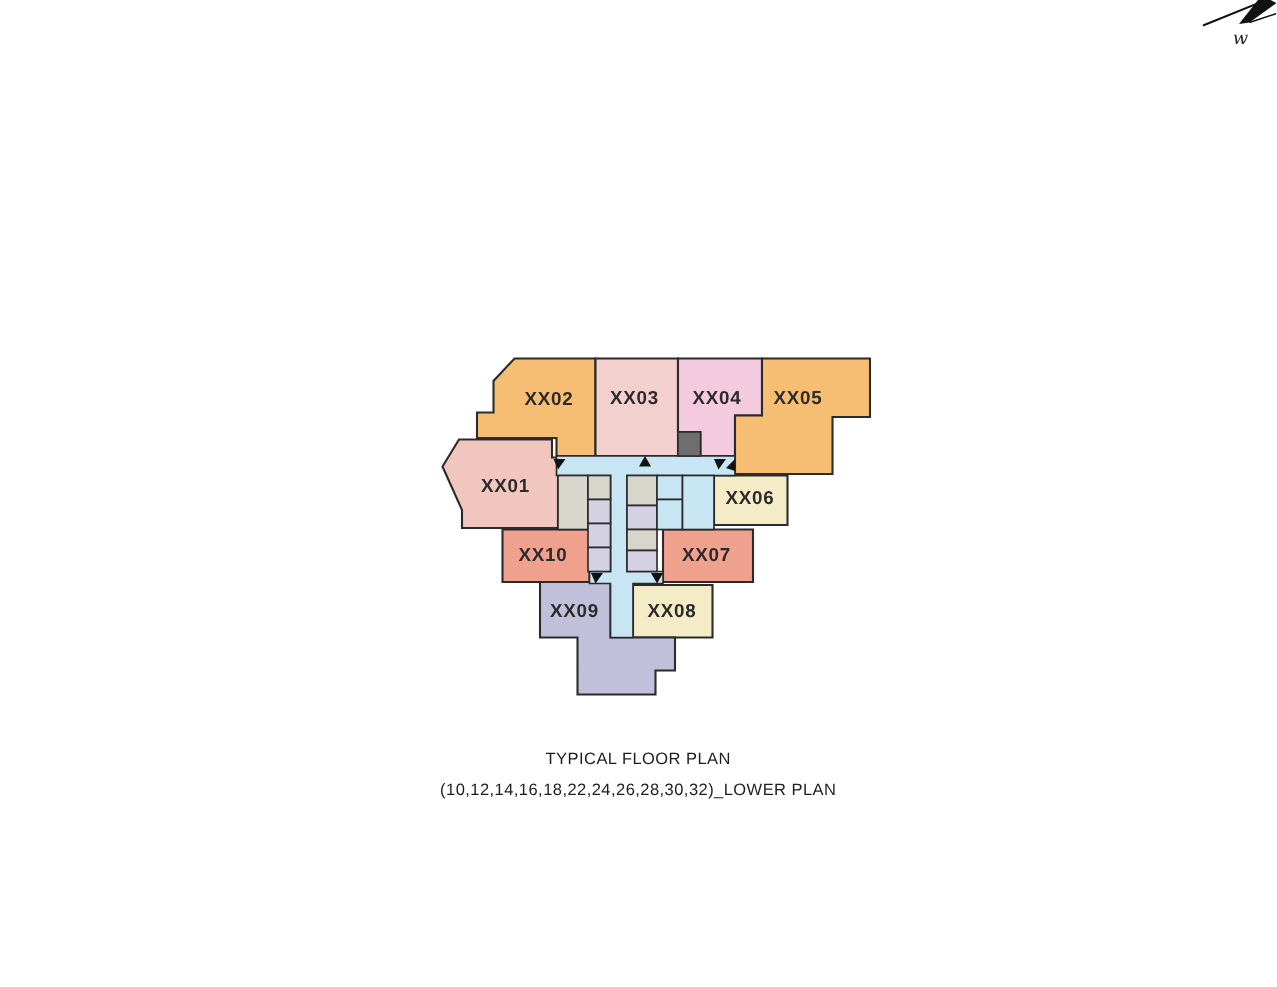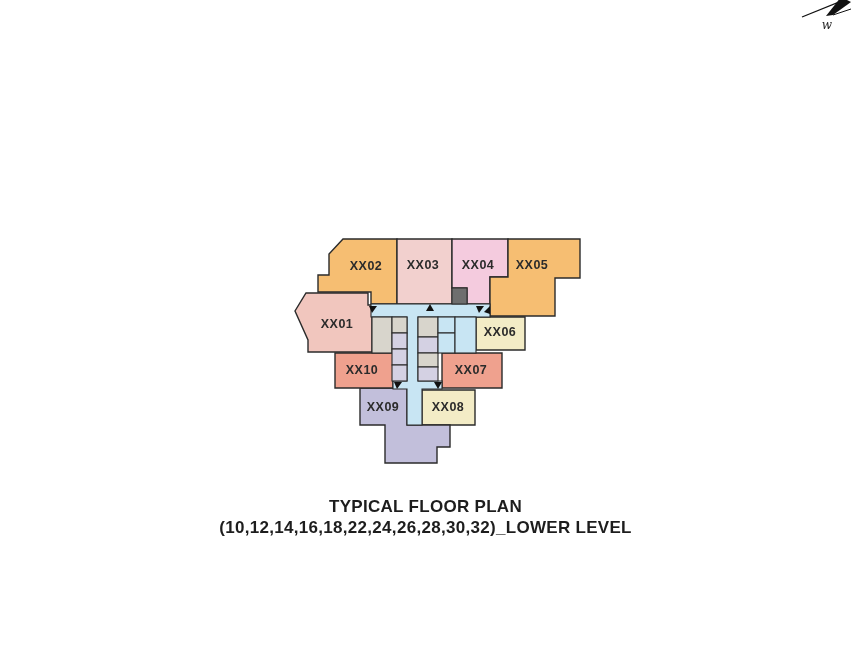--- a/index.html
+++ b/index.html
@@ -14,21 +14,21 @@
   .unit-poly{stroke:#2b2b2b;stroke-width:1.4;stroke-linejoin:miter;}
   .core-poly{stroke:#2b2b2b;stroke-width:1.1;}
   .unit-label{
     font-family:"Liberation Sans",sans-serif;
     font-size:12.5px;font-weight:600;letter-spacing:0.5px;
     fill:#2b2b2b;text-anchor:middle;
   }
   .title-block{
     position:absolute;top:496px;left:0;width:851px;
     text-align:center;color:#1d1d1d;
-    font-size:17px;font-weight:700;letter-spacing:0.3px;line-height:21px;
+    font-size:11px;font-weight:400;letter-spacing:0.3px;line-height:21px;
   }
   .compass-text{
     font-family:"DejaVu Serif",serif;
     font-style:italic;font-size:12px;fill:#222;text-anchor:middle;
   }
 </style>
 </head>
 <body>
 
 <div class="screen">
@@ -81,16 +81,16 @@
         <text x="500" y="336" class="unit-label">XX06</text>
         <text x="471" y="374" class="unit-label">XX07</text>
         <text x="448" y="411" class="unit-label">XX08</text>
         <text x="383" y="411" class="unit-label">XX09</text>
         <text x="362" y="374" class="unit-label">XX10</text>
       </g>
   </svg>
 
   <div class="title-block">
     <div>TYPICAL FLOOR PLAN</div>
-    <div>(10,12,14,16,18,22,24,26,28,30,32)_LOWER LEVEL</div>
+    <div>(10,12,14,16,18,22,24,26,28,30,32)_LOWER PLAN</div>
   </div>
 
 </div>
 
 </body></html>

